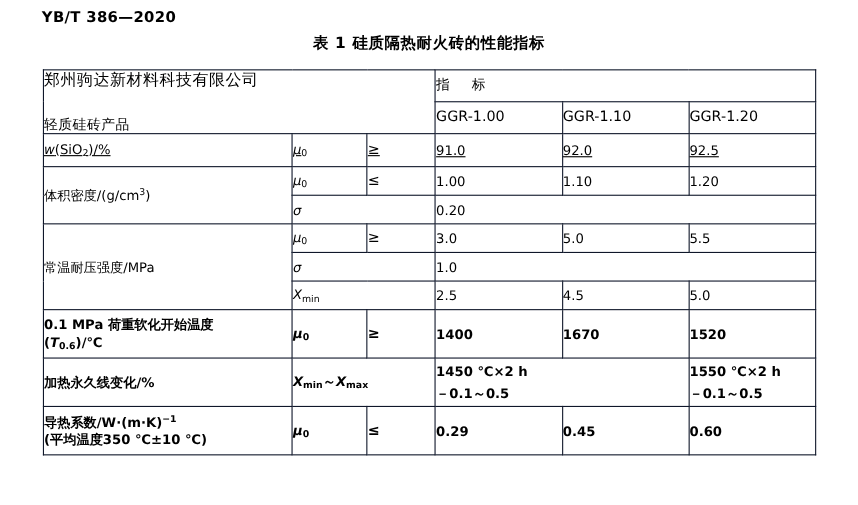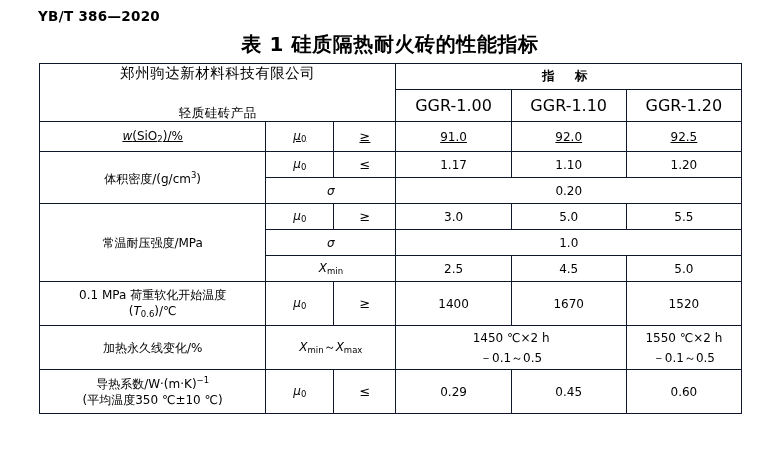--- a/index.html
+++ b/index.html
@@ -28,40 +28,39 @@
     font-size: 13.5px;
     font-weight: bold;
     letter-spacing: 0.3px;
   }
   .table-title {
     position: absolute;
     left: 0;
     right: 0;
     top: 31px;
     text-align: center;
-    font-size: 20px;
+    font-size: 14px;
     font-weight: bold;
     letter-spacing: 0.6px;
   }
   .table-wrap {
     position: absolute;
     left: 39px;
     top: 63px;
     width: 703px;
   }
   table.spec {
     border-collapse: collapse;
     width: 703px;
     table-layout: fixed;
     font-size: 11.5px;
   }
   table.spec td {
     border: 1px solid #0f172a;
     padding: 0;
-    text-align: center;
     vertical-align: middle;
     line-height: 1.35;
   }
   table.spec td.outer-l { border-left-width: 1.6px; }
   table.spec td.outer-r { border-right-width: 1.6px; }
   table.spec tr.first-row td { border-top-width: 1.6px; }
   table.spec tr.last-row td { border-bottom-width: 1.6px; }
 
   .c-prop { width: 226px; }
   .c-sym  { width: 68px; }
@@ -80,24 +79,23 @@
   }
   .company .l2 {
     display: block;
     font-size: 12.5px;
     margin-top: 21px;
   }
   .hdr-index {
     font-size: 12.5px;
     letter-spacing: 8px;
     padding: 5px 0 4px 0;
-    font-weight: bold;
   }
   .grade {
-    font-size: 16px;
+    font-size: 13px;
     padding: 5px 0;
   }
   .sym {
     font-size: 12px;
   }
   .sym .sub {
     font-size: 8.5px;
     vertical-align: -0.25em;
     letter-spacing: 0;
   }
@@ -113,21 +111,21 @@
   .sup {
     font-size: 8.5px;
     vertical-align: 0.55em;
   }
   .sub {
     font-size: 8.5px;
     vertical-align: -0.25em;
   }
   .h30 { height: 30px; text-decoration: underline; }
   .h26 { height: 26px; }
-  .h44 { height: 44px; }
+  .h44 { height: 44px; font-weight: bold; }
 </style>
 </head>
 <body>
 
 <div class="page">
 
   <div class="std-code">YB/T 386—2020</div>
 
   <div class="table-title">表 1  硅质隔热耐火砖的性能指标</div>
 
@@ -171,21 +169,21 @@
       </tr>
 
       <tr class="h26">
         <td class="outer-l prop-cell" rowspan="2">
           体积密度/(g/cm<span class="sup">3</span>)
         </td>
         <td class="sym">
           <span class="italic">μ</span><span class="sub">0</span>
         </td>
         <td class="rel">≤</td>
-        <td class="val">1.17</td>
+        <td class="val">1.00</td>
         <td class="val">1.10</td>
         <td class="outer-r val">1.20</td>
       </tr>
 
       <tr class="h26">
         <td class="sym" colspan="2">
           <span class="italic">σ</span>
         </td>
         <td class="outer-r val" colspan="3">0.20</td>
       </tr>

